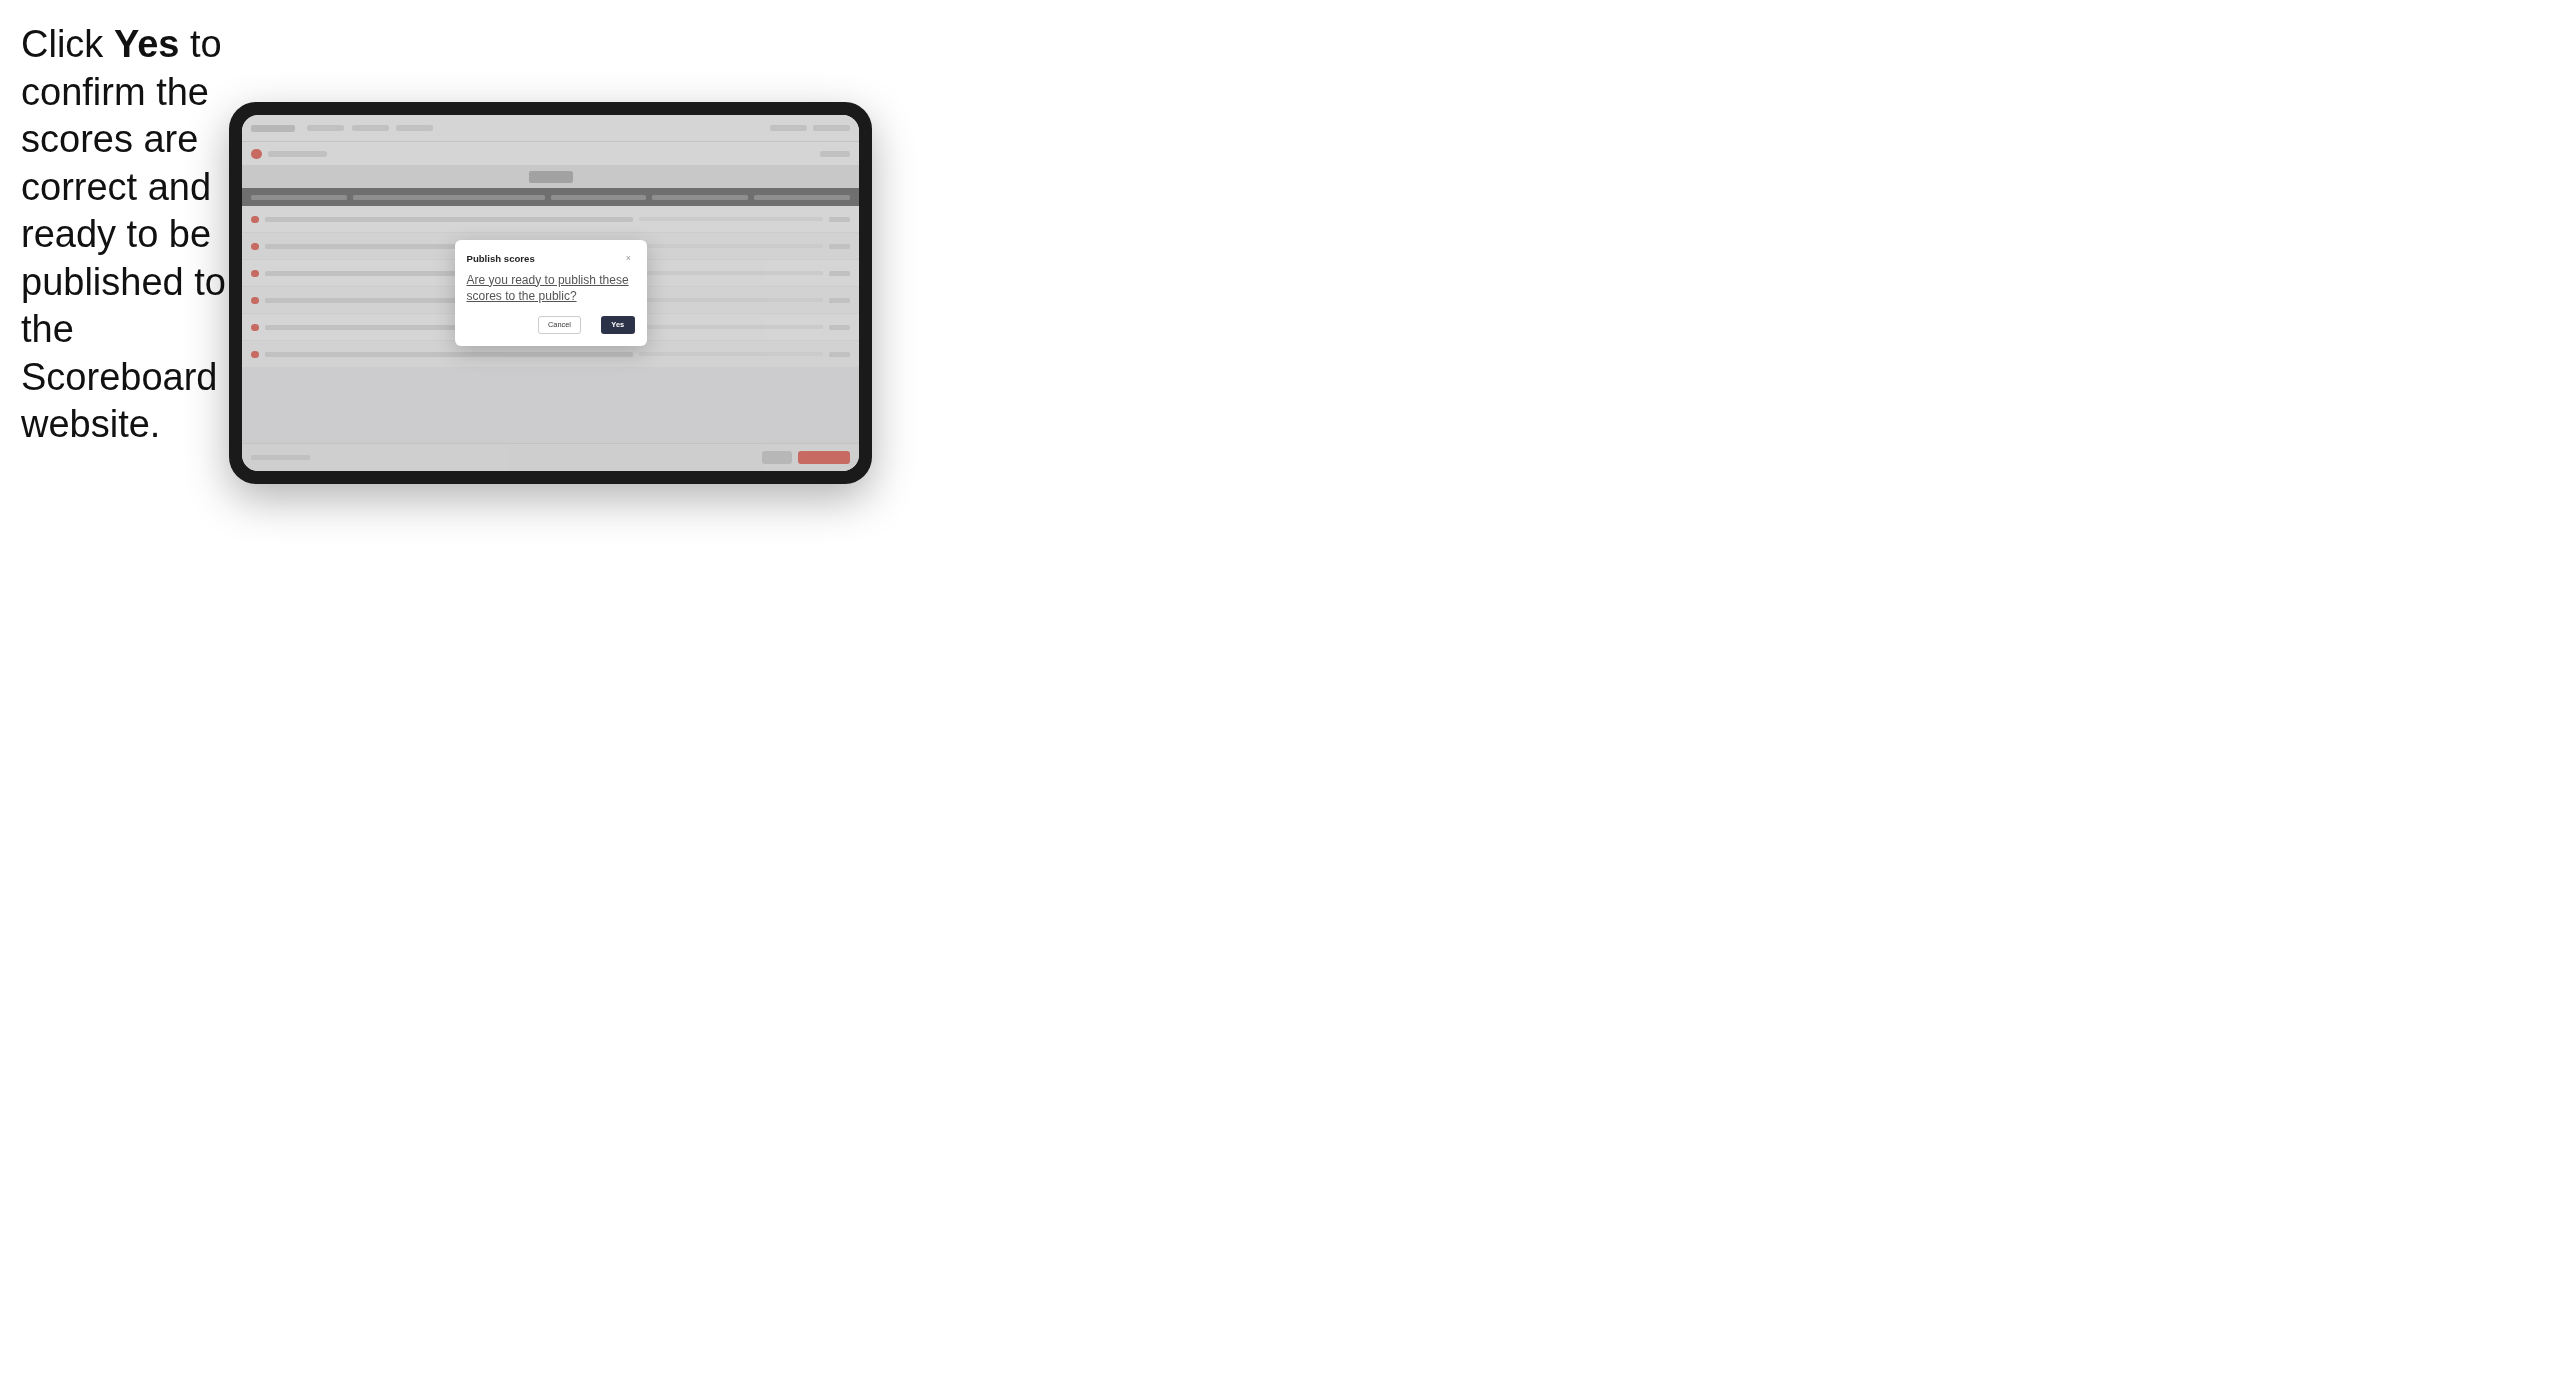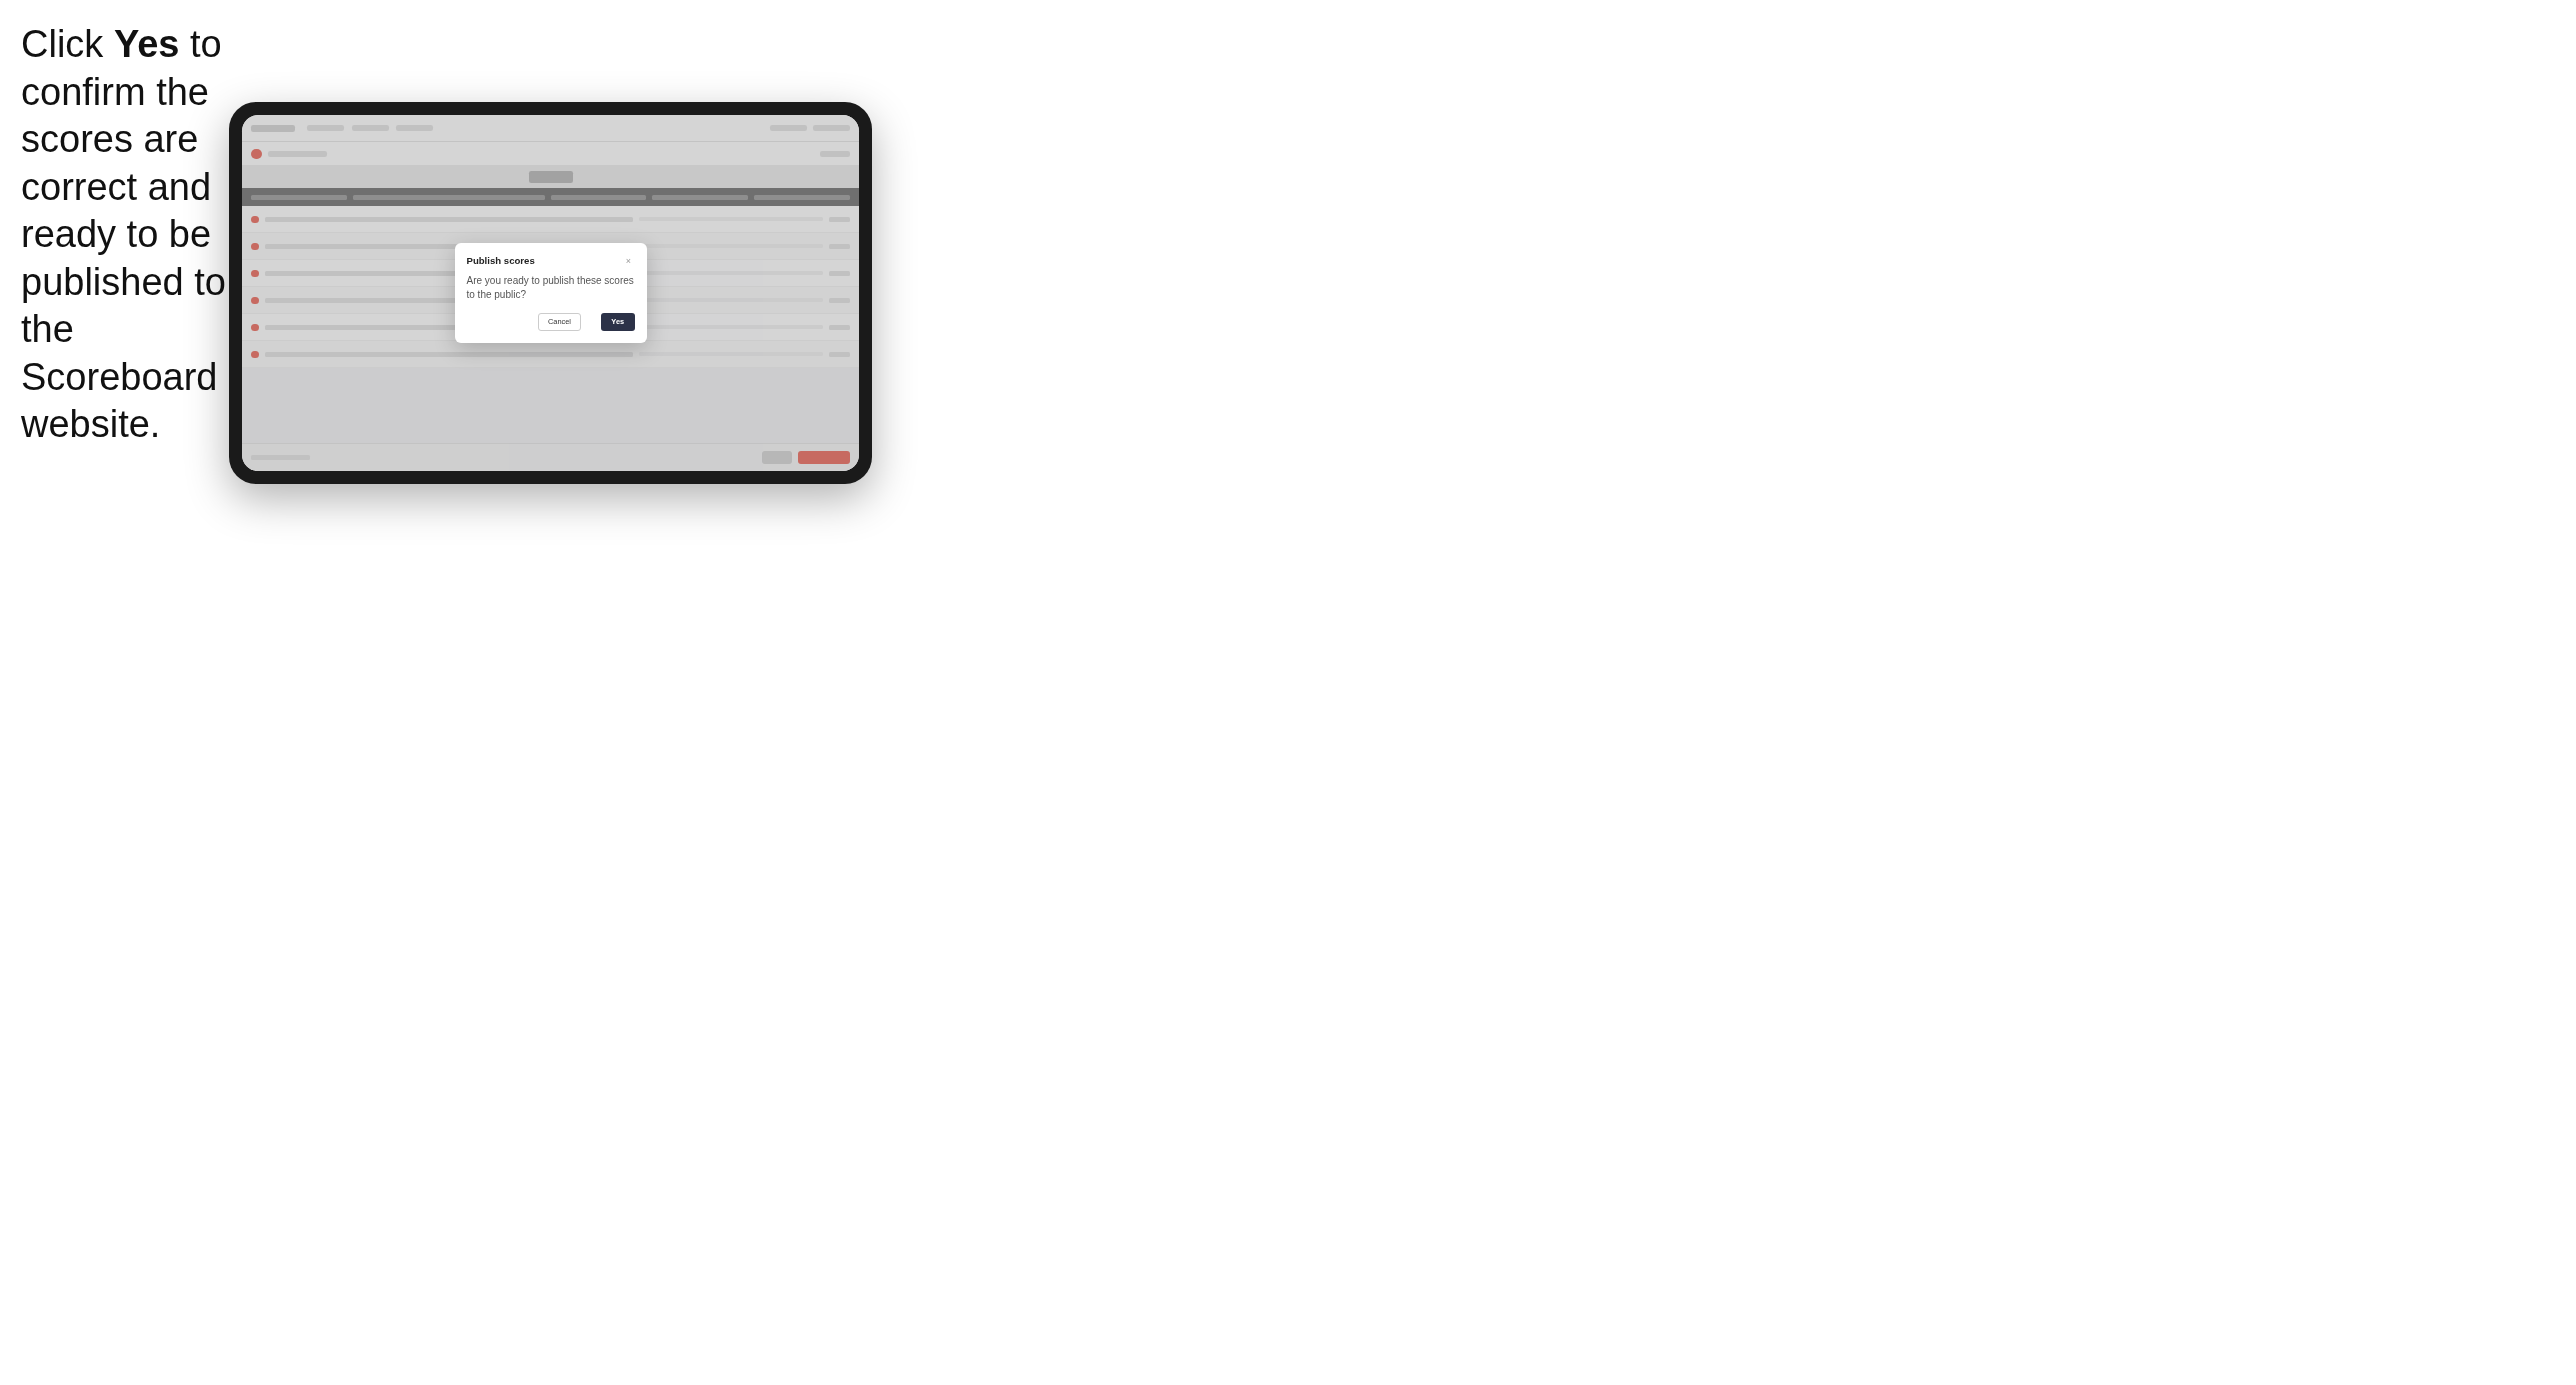--- a/index.html
+++ b/index.html
@@ -303,24 +303,25 @@
       align-items: center;
       justify-content: center;
       color: #999;
       font-size: 9px;
       cursor: pointer;
       border: none;
       background: none;
     }
 
     .dialog-body {
-      font-size: 10px;
+      font-size: 12px;
       color: #555;
       margin-bottom: 10.4px;
       line-height: 1.4;
+      text-decoration: underline;
     }
 
     .dialog-footer {
       display: flex;
       justify-content: flex-end;
       gap: 20px;
     }
 
     .btn-cancel {
       padding: 3.7px 9px;

